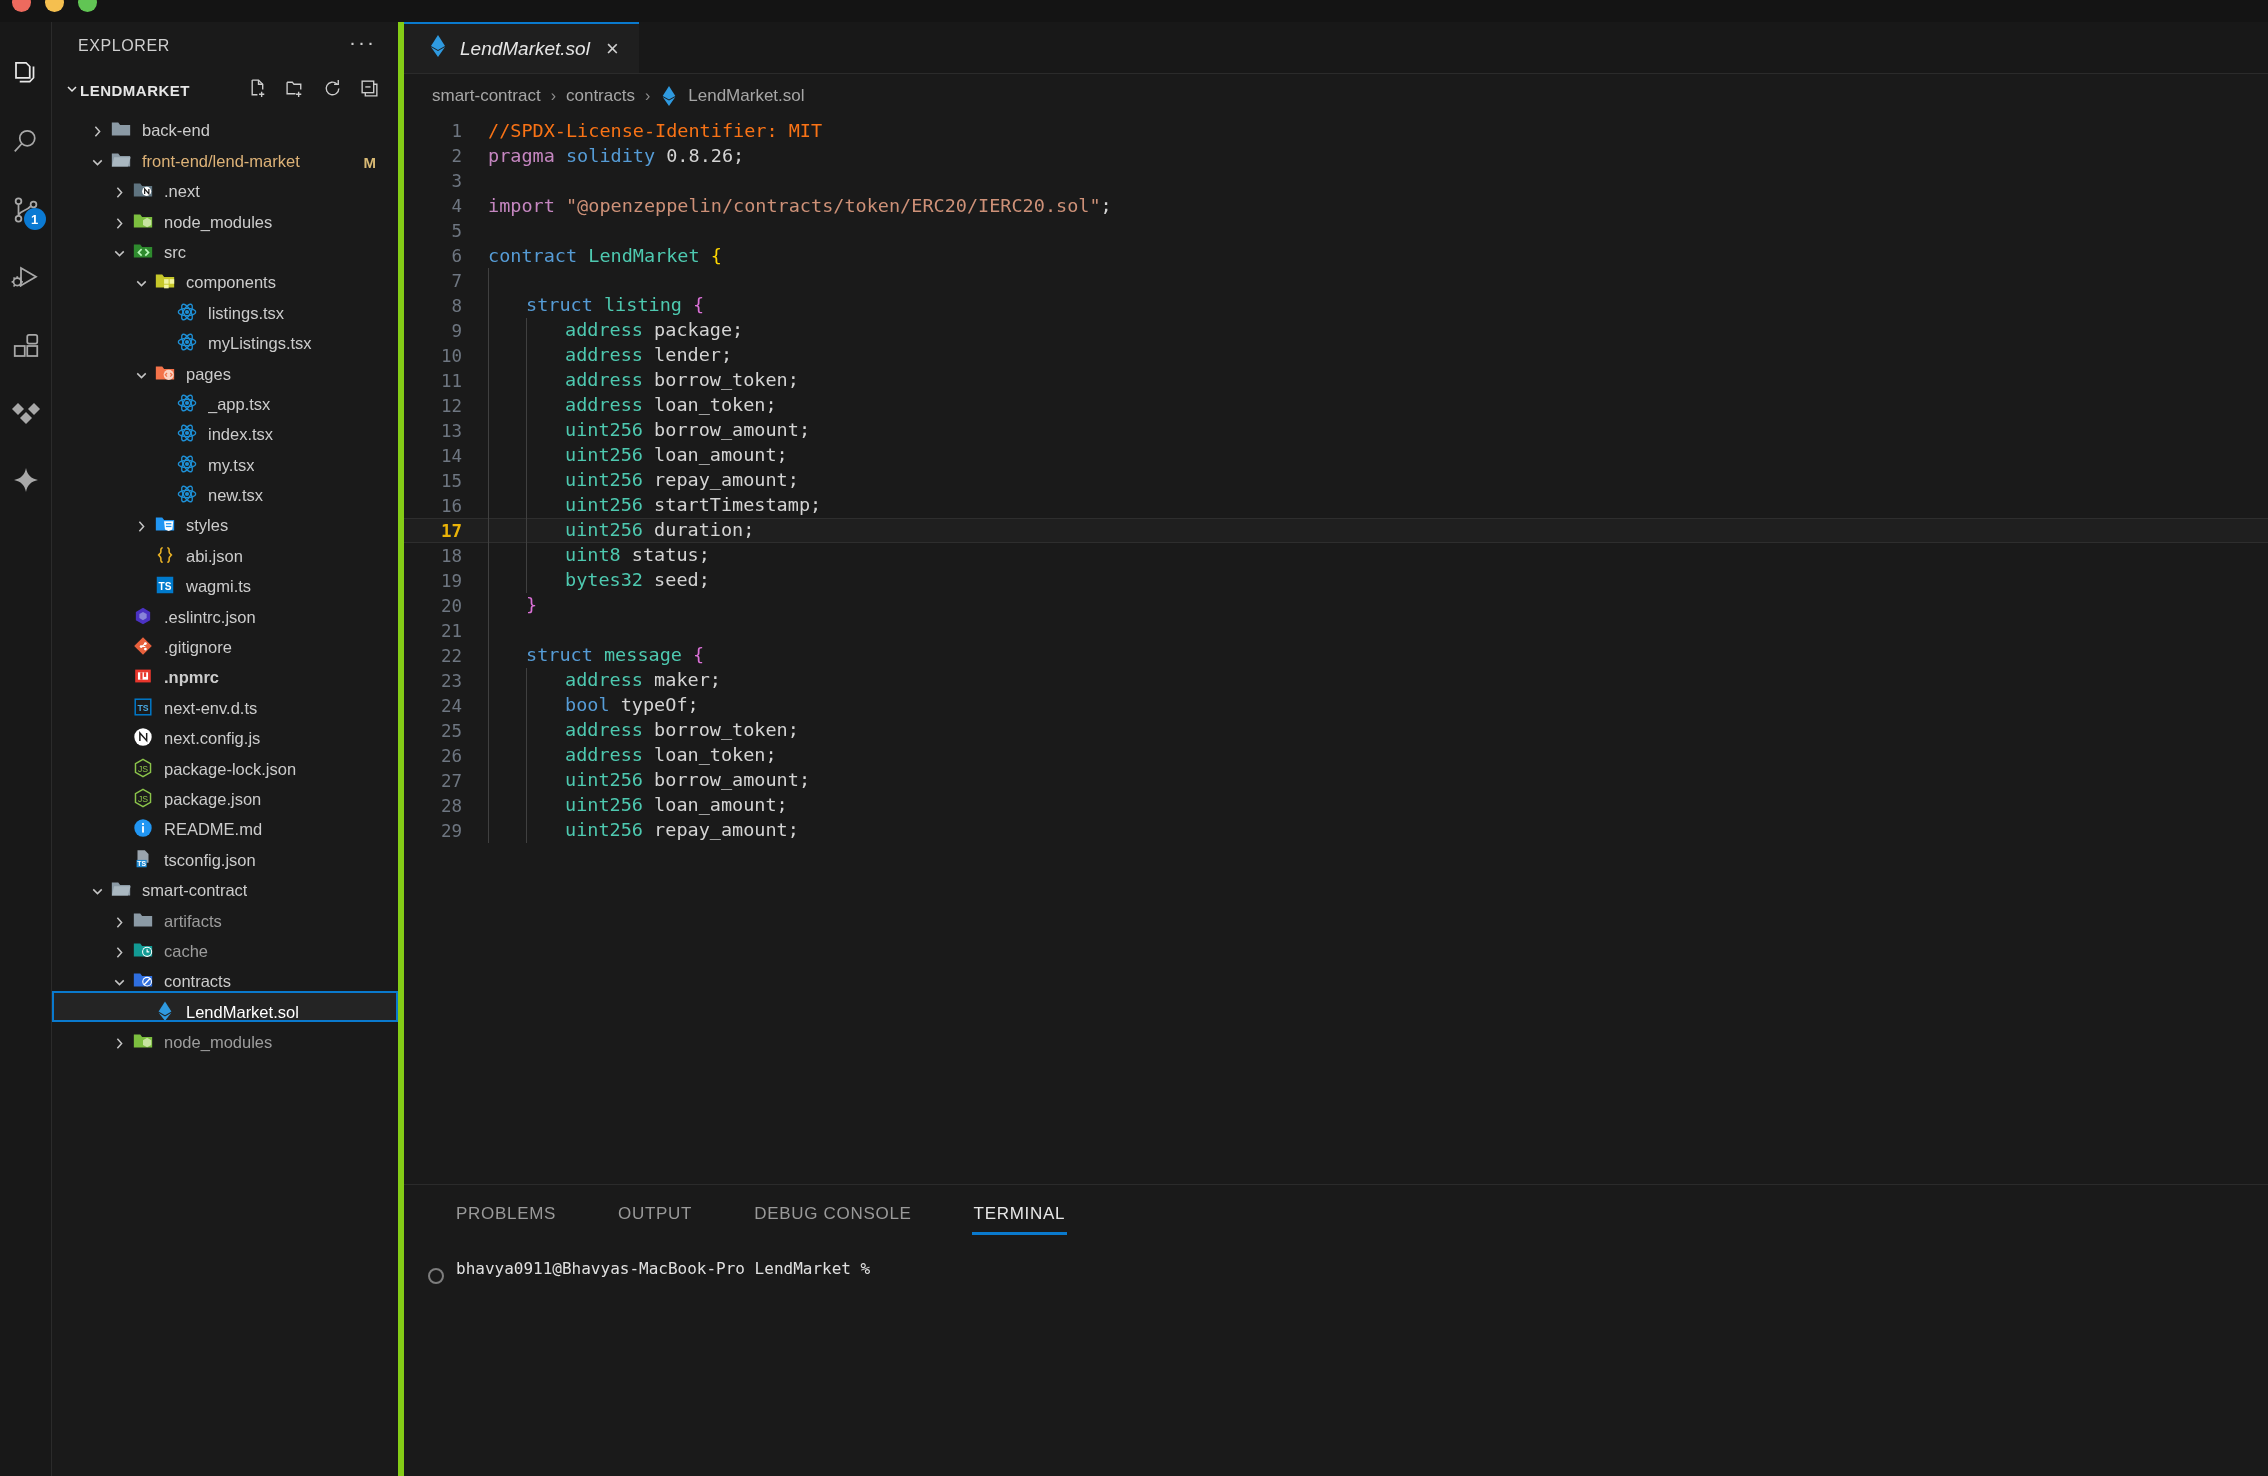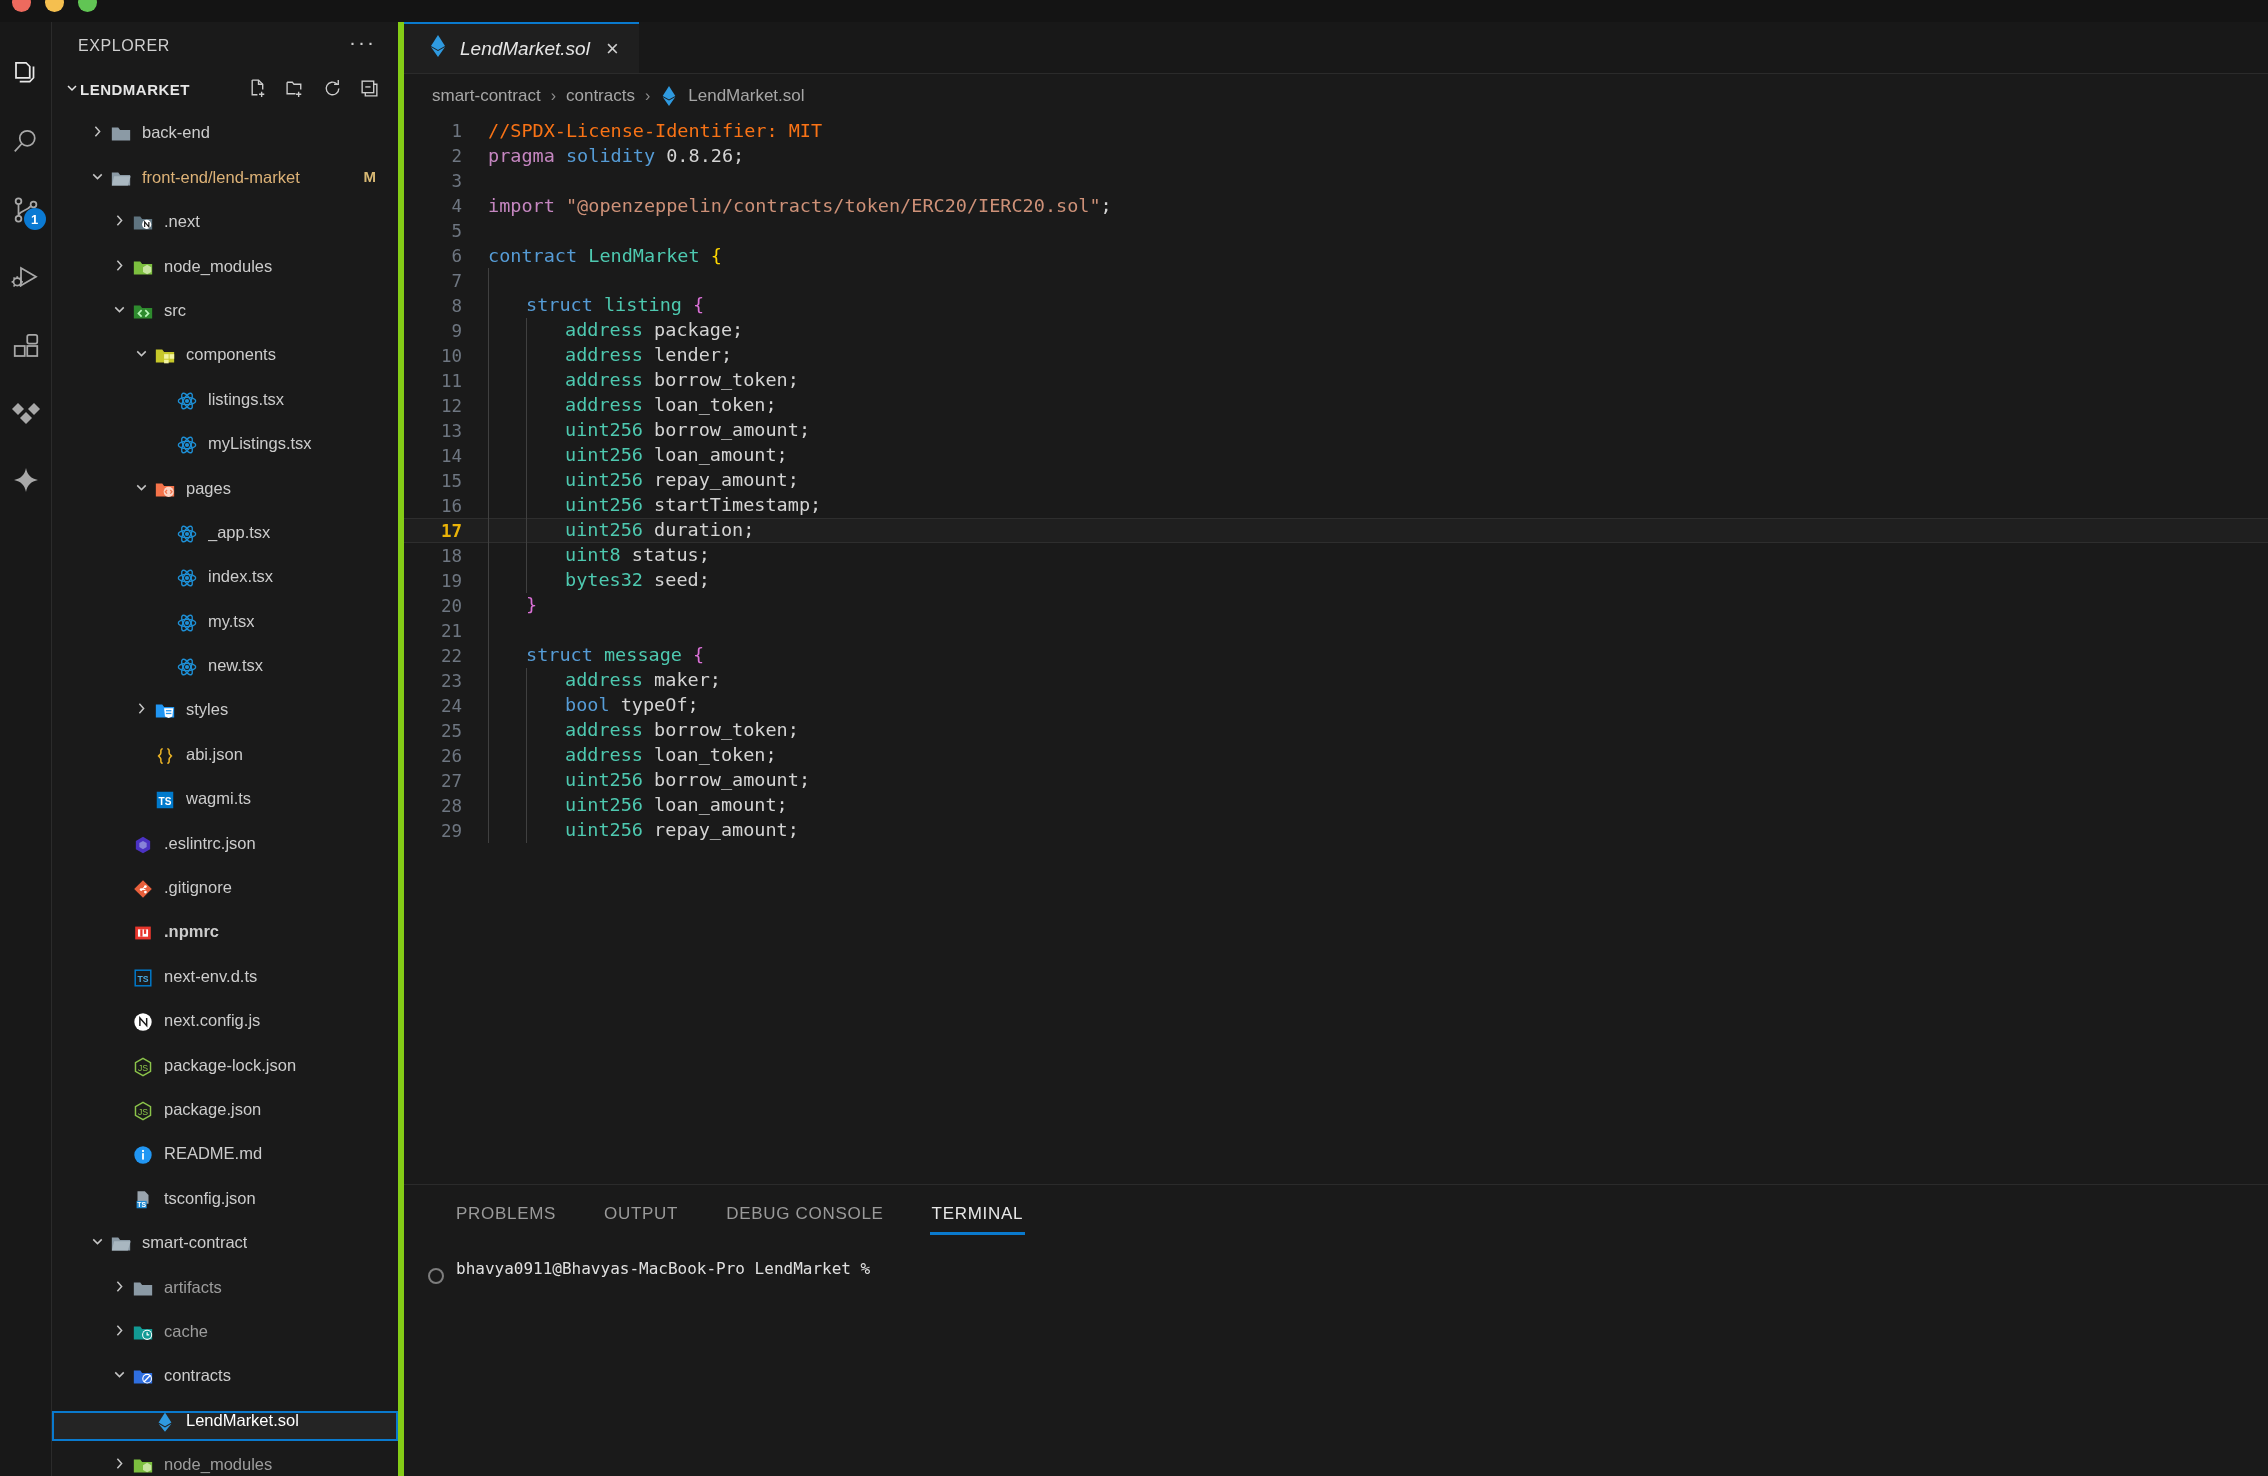--- a/index.html
+++ b/index.html
@@ -56,22 +56,22 @@
     padding: 0 22px 0 26px; color: #cfcfcf; font-size: 16px; letter-spacing: 0.6px;
   }
   .sb-dots { color: #cfcfcf; font-size: 21px; letter-spacing: 2px; line-height: 10px; padding-bottom:8px;}
   .sb-root {
     height: 40px; display: flex; align-items: center; padding-left: 12px;
     color: #e6e6e6; font-size: 15px; font-weight: 700; letter-spacing: 0.5px;
   }
   .sb-root-actions { margin-left: auto; display: flex; gap: 16px; padding-right: 18px; color: #cdcdcd; }
   .tree { flex: 1 1 auto; overflow: hidden; }
   .row {
-    height: 30.4px; display: flex; align-items: flex-start; color: #cccccc;
-    font-size: 16.5px; white-space: nowrap; position: relative; margin-top: 14px;
+    height: 30.4px; display: flex; align-items: flex-end; color: #cccccc;
+    font-size: 16.5px; white-space: nowrap; position: relative;
   }
   .row.selected {
     background: #242424; outline: 2px solid #0a7ace; outline-offset: -2px;
     color: #ffffff;
   }
   .row.dim { color: #9d9d9d; }
   .row .twisty {
     width: 22px; display: inline-flex; justify-content: center; align-items: center;
     color: #c5c5c5; flex: 0 0 22px;
   }
@@ -117,21 +117,21 @@
   .t-str { color: #ce9178; }
   .t-num { color: #d4d4d4; }
   .t-typ { color: #4ec9b0; }
   .t-cls { color: #4ec9b0; }
   .t-var { color: #d4d4d4; }
   .t-br-y { color: #ffd700; }
   .t-br-p { color: #da70d6; }
 
   
   .panel { height: 292px; flex: 0 0 292px; background: #1a1a1a; border-top: 1px solid #2b2b2b; display:flex; flex-direction:column;}
-  .panel-tabs { height: 58px; display: flex; align-items: center; gap: 0; padding-left: 28px; }
+  .panel-tabs { height: 58px; display: flex; align-items: center; gap: 14px; padding-left: 28px; }
   .ptab {
     color: #9a9a9a; font-size: 17px; letter-spacing: 0.7px; padding: 0 24px;
     height: 58px; display: flex; align-items: center; position: relative;
   }
   .ptab.active { color: #e8e8e8; }
   .ptab.active::after {
     content: ""; position: absolute; left: 22px; right: 22px; bottom: 8px; height: 3px; background: #0a7ace;
   }
   .term { padding: 16px 0 0 24px; display: flex; align-items: flex-start; gap: 12px; }
   .term-bullet {

